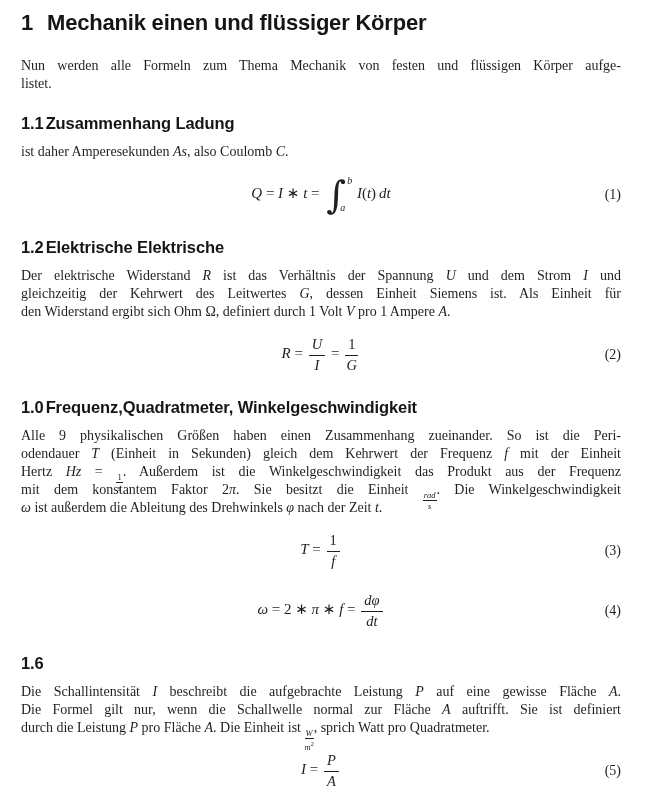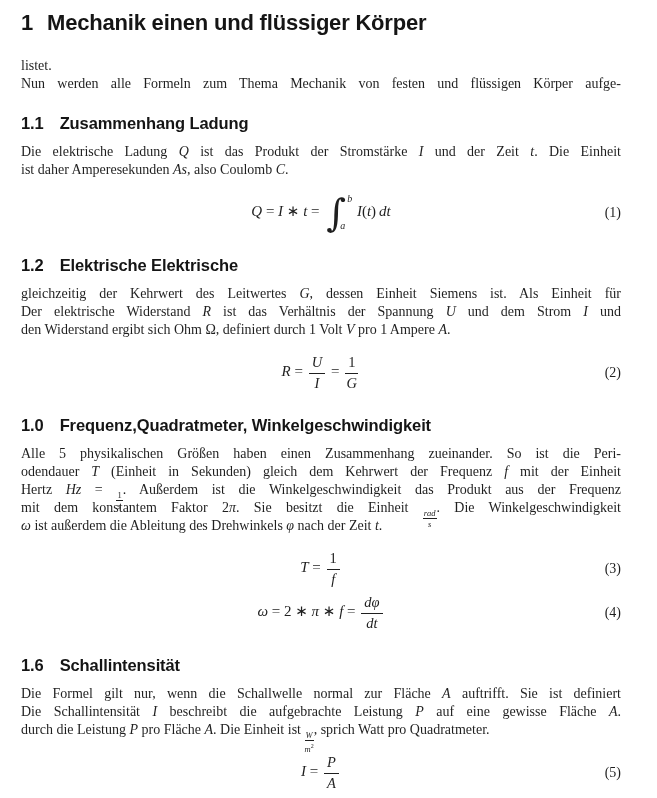--- a/index.html
+++ b/index.html
@@ -16,21 +16,21 @@
   
   .doc-title {
     display:flex; gap:14px;
     font-family:"Liberation Sans", sans-serif;
     font-weight:bold; font-size:22px; line-height:24px;
     letter-spacing:-0.2px;
     margin-bottom:22px;
     color:#151515;
   }
   .sec-head {
-    display:flex; gap:16px;
+    display:flex; gap:2px;
     font-family:"Liberation Sans", sans-serif;
     font-weight:bold; font-size:16.5px; line-height:19px;
     letter-spacing:-0.1px;
     margin-top:21px; margin-bottom:10px;
     color:#151515;
   }
   
   .bline {
     font-size:14px; height:18px; line-height:18px;
     text-align:justify; text-align-last:justify;
@@ -48,21 +48,21 @@
   .ifrac sup { font-size:6px; vertical-align:super; }
   
   .equation {
     position:relative;
     display:flex; align-items:center; justify-content:center;
     min-height:44px;
     margin:12px 0 8px 0;
     font-size:15px;
   }
   .equation.pre-tight { margin-bottom:0; }
-  .equation.tight { margin-top:0; }
+  .equation.tight { margin-top:16px; }
   .eq-label {
     position:absolute; right:0; top:50%; transform:translateY(-50%);
     font-size:14px; color:#1f1f1f;
   }
   .dfrac {
     display:inline-flex; flex-direction:column; align-items:center;
     vertical-align:middle; margin:0 2px; line-height:1.05; font-size:14.5px;
   }
   .dfrac .num { padding:0 3px 2px; border-bottom:1px solid #1f1f1f; }
   .dfrac .den { padding-top:2px; }
@@ -80,69 +80,68 @@
 <body>
 
 <div class="page">
 
   <h1 class="doc-title">
     <span>1</span>
     <span>Mechanik einen und flüssiger Körper</span>
   </h1>
 
   <div class="para">
+    <div class="bline">Nun werden alle Formeln zum Thema Mechanik von festen und flüssigen Körper aufge-</div>
     <div class="bline last">listet.</div>
-    <div class="bline">Nun werden alle Formeln zum Thema Mechanik von festen und flüssigen Körper aufge-</div>
   </div>
 
   <h2 class="sec-head">
     <span>1.1</span>
     <span>Zusammenhang Ladung</span>
   </h2>
   <div class="para">
-    <div class="bline">Die elektrische Ladung <i>Q</i> ist das Produkt der Stromstärke <i>I</i> und der Zeit <i>t</i>. Die Einheit</div>
     <div class="bline last">ist daher Amperesekunden <i>As</i>, also Coulomb <i>C</i>.</div>
   </div>
   <div class="equation">
     <span class="eq-body"><i>Q</i> = <i>I</i> ∗ <i>t</i> = <span class="int-wrap">
           <span class="int-glyph">∫</span>
           <span class="int-lims">
             <span class="lim-b"><i>b</i></span>
             <span class="lim-a"><i>a</i></span>
           </span>
         </span> <i>I</i>(<i>t</i>) <i>dt</i></span>
     <span class="eq-label">(1)</span>
   </div>
 
   <h2 class="sec-head">
     <span>1.2</span>
     <span>Elektrische Elektrische</span>
   </h2>
   <div class="para">
+    <div class="bline">Der elektrische Widerstand <i>R</i> ist das Verhältnis der Spannung <i>U</i> und dem Strom <i>I</i> und</div>
     <div class="bline">gleichzeitig der Kehrwert des Leitwertes <i>G</i>, dessen Einheit Siemens ist. Als Einheit für</div>
-    <div class="bline">Der elektrische Widerstand <i>R</i> ist das Verhältnis der Spannung <i>U</i> und dem Strom <i>I</i> und</div>
     <div class="bline last">den Widerstand ergibt sich Ohm Ω, definiert durch 1 Volt <i>V</i> pro 1 Ampere <i>A</i>.</div>
   </div>
   <div class="equation">
     <span class="eq-body"><i>R</i> = <span class="dfrac">
           <span class="num"><i>U</i></span>
           <span class="den"><i>I</i></span>
         </span> = <span class="dfrac">
           <span class="num">1</span>
           <span class="den"><i>G</i></span>
         </span></span>
     <span class="eq-label">(2)</span>
   </div>
 
   <h2 class="sec-head">
     <span>1.0</span>
     <span>Frequenz,Quadratmeter, Winkelgeschwindigkeit</span>
   </h2>
   <div class="para">
-    <div class="bline">Alle 5 physikalischen Größen haben einen Zusammenhang zueinander. So ist die Peri-</div>
+    <div class="bline">Alle 9 physikalischen Größen haben einen Zusammenhang zueinander. So ist die Peri-</div>
     <div class="bline">odendauer <i>T</i> (Einheit in Sekunden) gleich dem Kehrwert der Frequenz <i>f</i> mit der Einheit</div>
     <div class="bline">Hertz <i>Hz</i> = <span class="ifrac">
           <span>1</span>
           <span><i>s</i></span>
         </span>. Außerdem ist die Winkelgeschwindigkeit das Produkt aus der Frequenz</div>
     <div class="bline">mit dem konstantem Faktor 2<i>π</i>. Sie besitzt die Einheit <span class="ifrac">
           <span><i>rad</i></span>
           <span><i>s</i></span>
         </span>. Die Winkelgeschwindigkeit</div>
     <div class="bline last"><i>ω</i> ist außerdem die Ableitung des Drehwinkels <i>φ</i> nach der Zeit <i>t</i>.</div>
@@ -157,25 +156,24 @@
   <div class="equation tight">
     <span class="eq-body"><i>ω</i> = 2 ∗ <i>π</i> ∗ <i>f</i> = <span class="dfrac">
           <span class="num"><i>dφ</i></span>
           <span class="den"><i>dt</i></span>
         </span></span>
     <span class="eq-label">(4)</span>
   </div>
 
   <h2 class="sec-head">
     <span>1.6</span>
-    <span>Schallintensität</span>
   </h2>
   <div class="para">
+    <div class="bline">Die Schallintensität <i>I</i> beschreibt die aufgebrachte Leistung <i>P</i> auf eine gewisse Fläche <i>A</i>.</div>
     <div class="bline">Die Formel gilt nur, wenn die Schallwelle normal zur Fläche <i>A</i> auftrifft. Sie ist definiert</div>
-    <div class="bline">Die Schallintensität <i>I</i> beschreibt die aufgebrachte Leistung <i>P</i> auf eine gewisse Fläche <i>A</i>.</div>
     <div class="bline last">durch die Leistung <i>P</i> pro Fläche <i>A</i>. Die Einheit ist <span class="ifrac">
           <span><i>W</i></span>
           <span><i>m</i><sup>2</sup></span>
         </span>, sprich Watt pro Quadratmeter.</div>
   </div>
   <div class="equation">
     <span class="eq-body"><i>I</i> = <span class="dfrac">
           <span class="num"><i>P</i></span>
           <span class="den"><i>A</i></span>
         </span></span>

